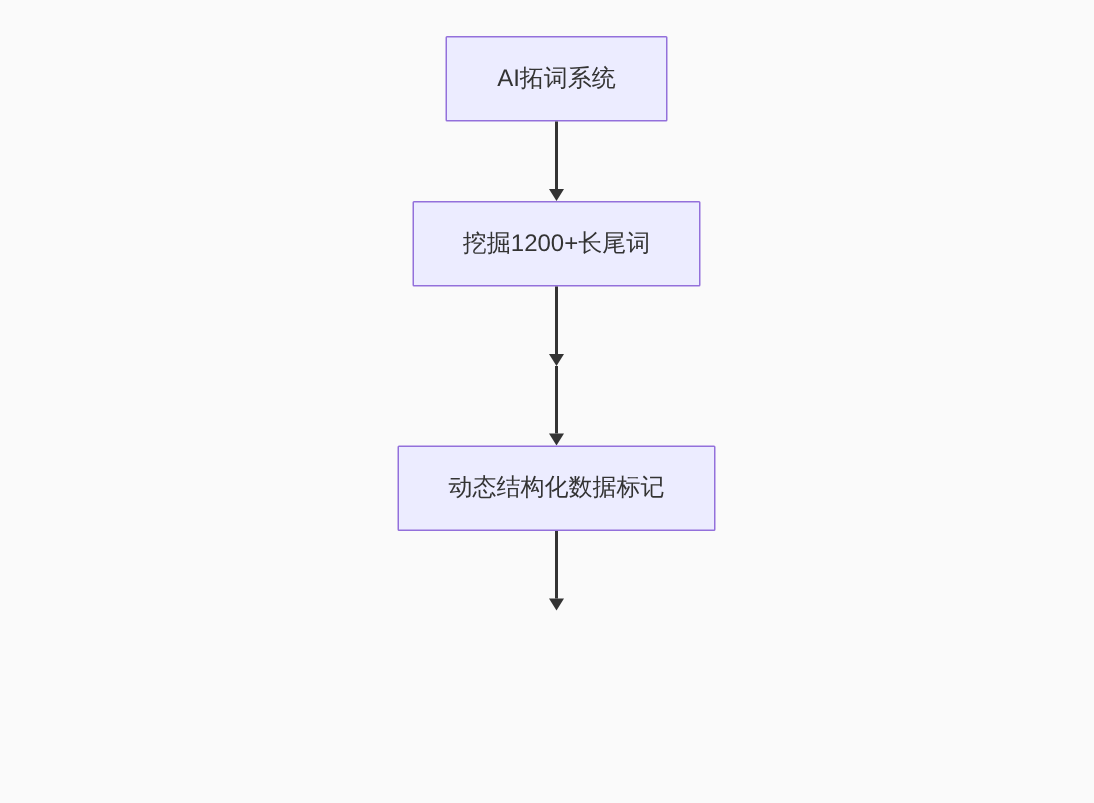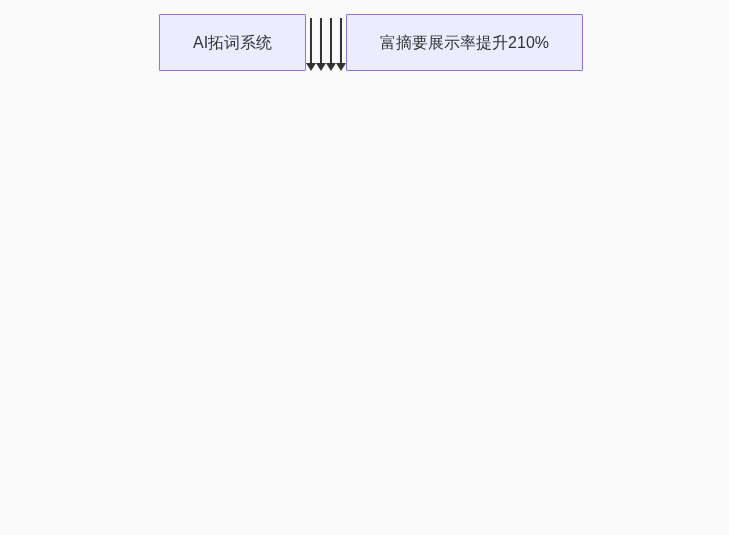--- a/index.html
+++ b/index.html
@@ -9,26 +9,26 @@
   body {
     width: 729px;
     height: 535px;
     position: relative;
     overflow: hidden;
     background: var(--bg, #fafafa);
     font-family: "Liberation Sans", "DejaVu Sans", sans-serif;
   }
   .flowchart {
     position: absolute;
-    top: 14px;
+    top: 24px;
     left: 371px;
     transform: translateX(-50%);
     display: flex;
-    flex-direction: row;
-    align-items: flex-end;
+    flex-direction: column;
+    align-items: center;
   }
   .flow-node {
     background: var(--node-fill, #ECECFF);
     border: 1px solid var(--node-stroke, #9370DB);
     border-radius: 1px;
     padding: 16px 33px;
     font-size: 16px;
     line-height: 23px;
     color: var(--text, #333333);
     white-space: nowrap;
@@ -59,33 +59,34 @@
 
 <div class="flowchart">
 
   <div class="flow-node">AI拓词系统</div>
 
   <div class="flow-arrow">
     <div class="arrow-line"></div>
     <div class="arrow-head"></div>
   </div>
 
+  <div class="flow-node">挖掘1200+长尾词</div>
 
   <div class="flow-arrow">
     <div class="arrow-line"></div>
     <div class="arrow-head"></div>
   </div>
 
 
   <div class="flow-arrow">
     <div class="arrow-line"></div>
     <div class="arrow-head"></div>
   </div>
 
+  <div class="flow-node">动态结构化数据标记</div>
 
   <div class="flow-arrow">
     <div class="arrow-line"></div>
     <div class="arrow-head"></div>
   </div>
 
-  <div class="flow-node">富摘要展示率提升210%</div>
 
 </div>
 
 </body></html>

